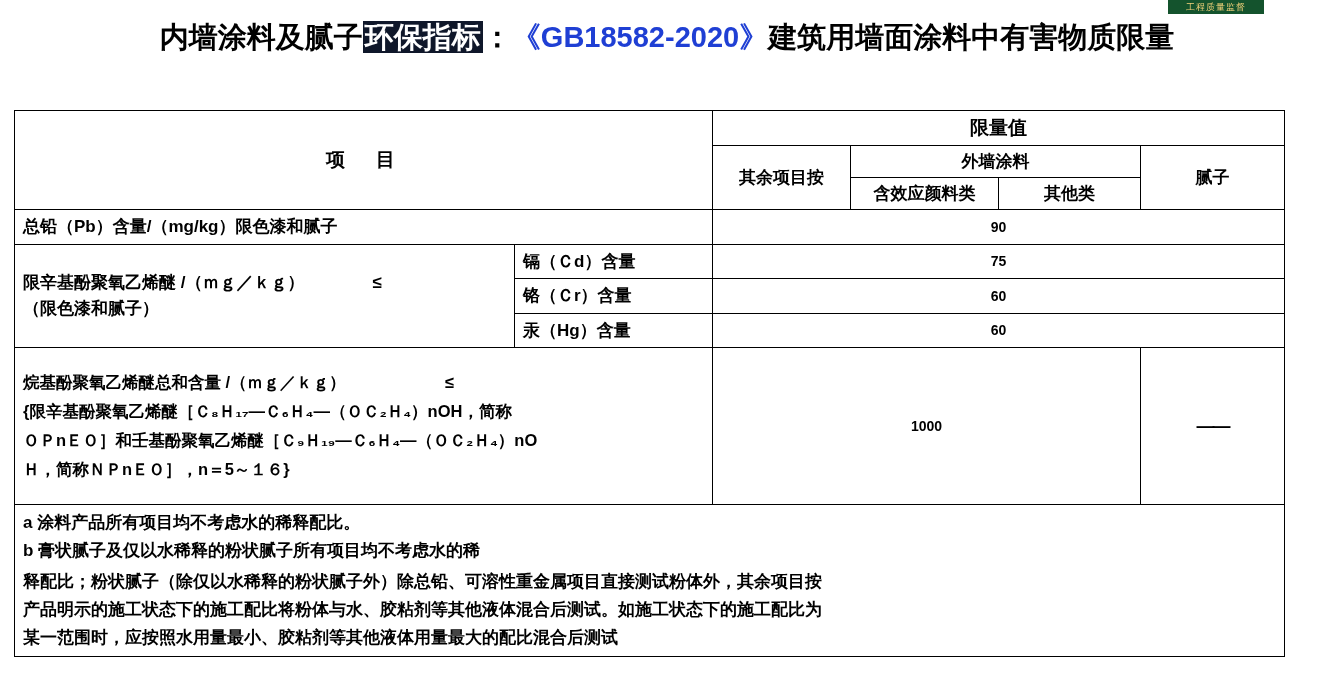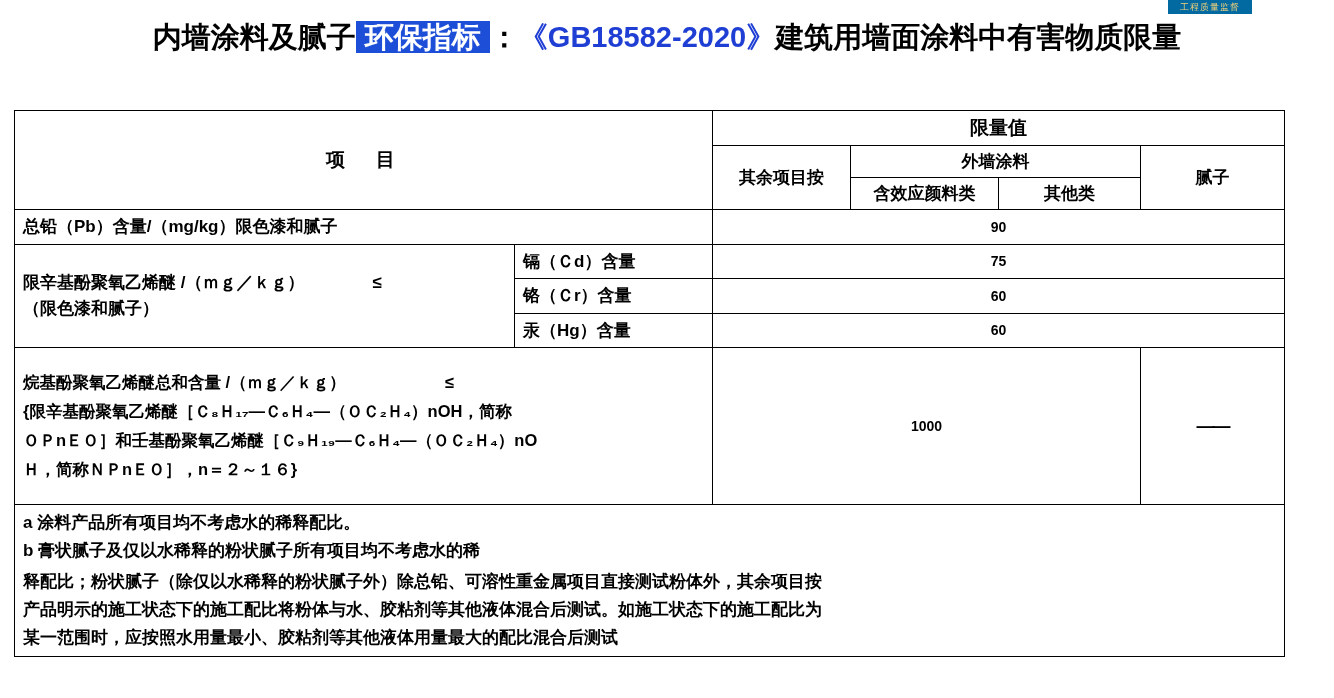--- a/index.html
+++ b/index.html
@@ -18,46 +18,46 @@
   .page {
     position: relative;
     width: 1334px;
     height: 698px;
   }
   
   .logo-chip {
     position: absolute;
     top: 0;
     left: 1168px;
-    width: 84px;
+    width: 96px;
     height: 14px;
-    background: #0369a1;
+    background: #14532d;
     color: #f3d27a;
     font-size: 9px;
     line-height: 14px;
     text-align: center;
     letter-spacing: 1px;
     overflow: hidden;
     white-space: nowrap;
   }
   .title {
     position: absolute;
     top: 18px;
     left: 0;
     width: 1334px;
     text-align: center;
     font-size: 29px;
     font-weight: bold;
     white-space: nowrap;
     letter-spacing: 0px;
   }
   .title .hl {
-    background: #1d4ed8;
+    background: #0f172a;
     color: #ffffff;
-    padding: 0 9px;
+    padding: 0 2px;
   }
   .title .blue {
     color: #1f3fd4;
   }
   table.spec {
     position: absolute;
     top: 110px;
     left: 14px;
     width: 1270px;
     border-collapse: collapse;
@@ -164,21 +164,21 @@
       <tr>
         <td class="c-left row-label">汞（Hg）含量</td>
         <td class="val" colspan="4">60</td>
       </tr>
 
       <tr>
         <td class="c-left alkyl-cell" colspan="2" style="height:148px">
           <span class="ind">烷基酚聚氧乙烯醚总和含量 /（ｍｇ／ｋｇ）　　　　　　≤</span>
           <span class="ind">{限辛基酚聚氧乙烯醚［Ｃ₈Ｈ₁₇—Ｃ₆Ｈ₄—（ＯＣ₂Ｈ₄）nOH，简称</span>
           <span class="ind">ＯＰnＥＯ］和壬基酚聚氧乙烯醚［Ｃ₉Ｈ₁₉—Ｃ₆Ｈ₄—（ＯＣ₂Ｈ₄）nO</span>
-          <span class="ind">Ｈ，简称ＮＰnＥＯ］，n＝２～１６}</span>
+          <span class="ind">Ｈ，简称ＮＰnＥＯ］，n＝5～１６}</span>
         </td>
         <td class="val" colspan="3">1000</td>
         <td class="val dash">——</td>
       </tr>
 
       <tr>
         <td class="notes" colspan="6">
           <p>a 涂料产品所有项目均不考虑水的稀释配比。</p>
           <p>b 膏状腻子及仅以水稀释的粉状腻子所有项目均不考虑水的稀</p>
           <p class="sp">释配比；粉状腻子（除仅以水稀释的粉状腻子外）除总铅、可溶性重金属项目直接测试粉体外，其余项目按</p>

